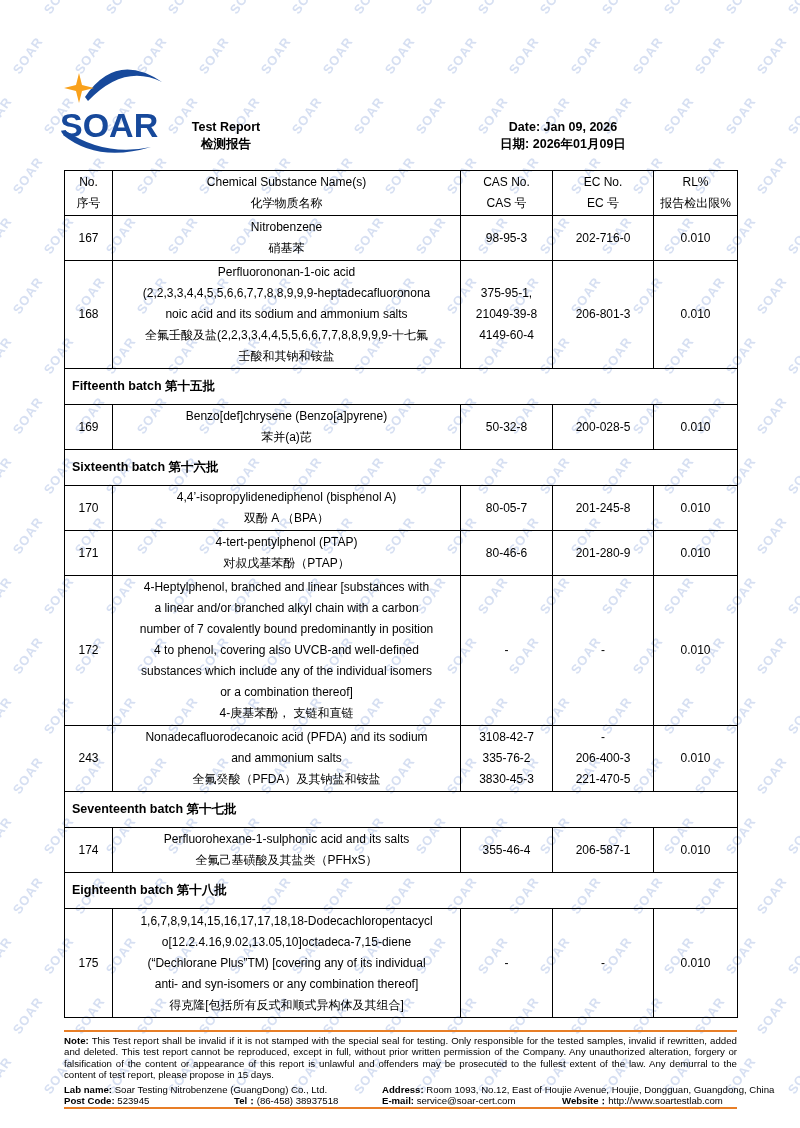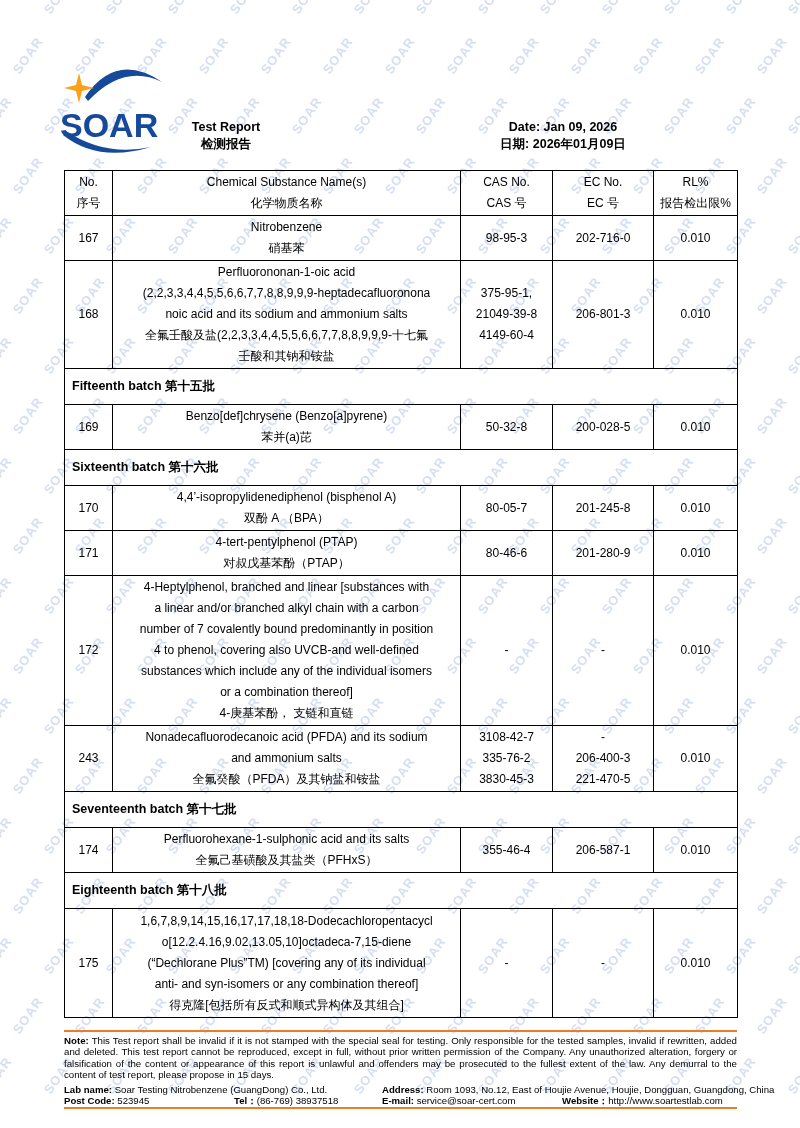--- a/index.html
+++ b/index.html
@@ -457,21 +457,21 @@
     </tr>
   </tbody>
     </table>
 
   <div class="footer">
     <div class="rule"></div>
     <div class="note"><b>Note:</b> <span>This Test report shall be invalid if it is not stamped with the special seal for testing. Only responsible for the tested samples, invalid if rewritten, added and deleted. This test report cannot be reproduced, except in full, without prior written permission of the Company.  Any unauthorized alteration, forgery or falsification of the content or appearance of this report is unlawful and offenders may be prosecuted to the fullest extent of the law. Any demurral to the content of test report, please propose in 15 days.</span></div>
     <div class="contacts">
       <span class="fl c-lab"><b>Lab name:</b><span> Soar Testing Nitrobenzene (GuangDong) Co., Ltd.</span></span>
       <span class="fl c-post"><b>Post Code:</b><span> 523945</span></span>
-      <span class="fl c-tel"><b>Tel：</b><span>(86-769) 38937518</span></span>
+      <span class="fl c-tel"><b>Tel：</b><span>(86-458) 38937518</span></span>
       <span class="fl c-addr"><b>Address:</b><span> Room 1093, No.12, East of Houjie Avenue, Houjie, Dongguan, Guangdong, China</span></span>
       <span class="fl c-email"><b>E-mail:</b><span> service@soar-cert.com</span></span>
       <span class="fl c-web"><b>Website：</b><span>http://www.soartestlab.com</span></span>
     </div>
     <div class="rule"></div>
   </div>
 
 </div>
 
 </body></html>

